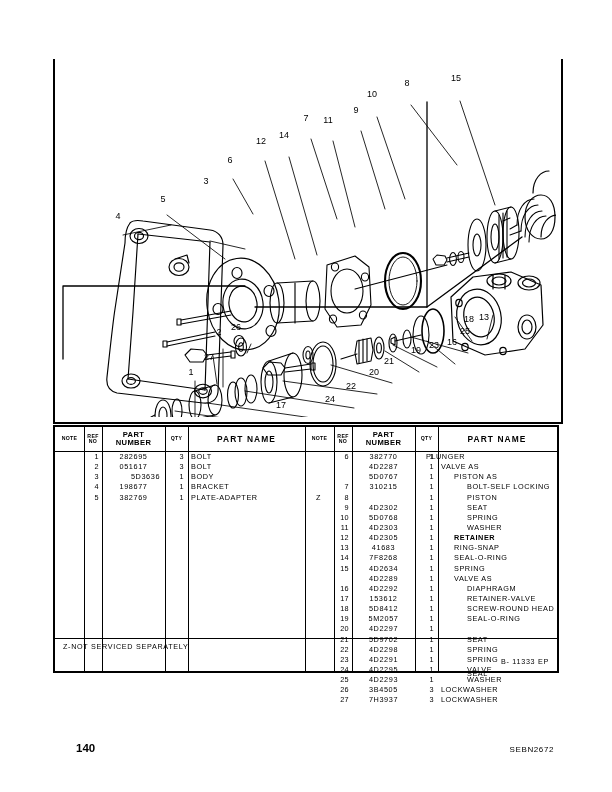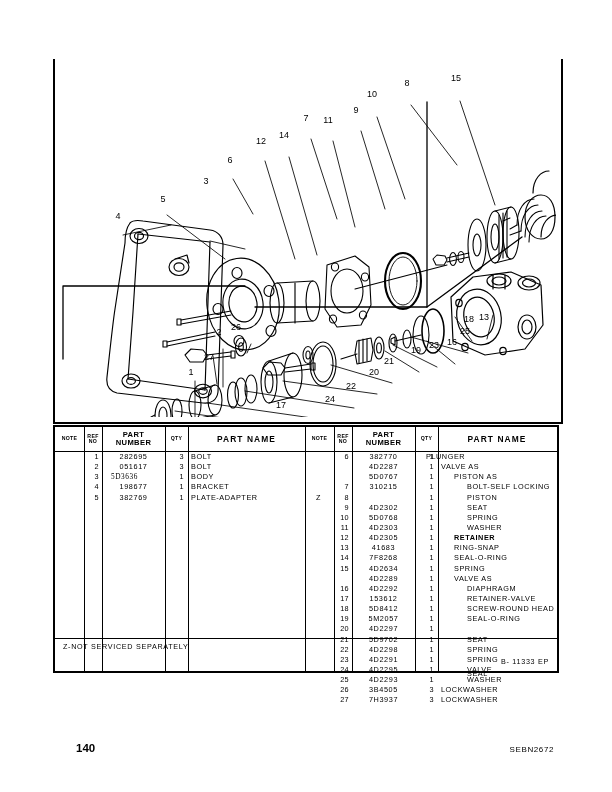--- a/index.html
+++ b/index.html
@@ -371,21 +371,21 @@
           <div class="row">
             <div class="cell c-note" style="left: 0px; width: 27px;"></div>
             <div class="cell c-ref" style="left: 29px; width: 15px;">2</div>
             <div class="cell c-pn" style="left: 47px; width: 63px;">051617</div>
             <div class="cell c-qty" style="left: 110px; width: 19px;">3</div>
             <div class="cell c-name" style="left: 136px; width: 114px;">BOLT</div>
           </div>
           <div class="row">
             <div class="cell c-note" style="left: 0px; width: 27px;"></div>
             <div class="cell c-ref" style="left: 29px; width: 15px;">3</div>
-            <div class="cell c-pn" style="left: 38px; width: 63px; font-family: Liberation Serif, serif;">5D3636</div>
+            <div class="cell c-pn" style="left: 59px; width: 63px;">5D3636</div>
             <div class="cell c-qty" style="left: 110px; width: 19px;">1</div>
             <div class="cell c-name" style="left: 136px; width: 114px;">BODY</div>
           </div>
           <div class="row">
             <div class="cell c-note" style="left: 0px; width: 27px;"></div>
             <div class="cell c-ref" style="left: 29px; width: 15px;">4</div>
             <div class="cell c-pn" style="left: 47px; width: 63px;">198677</div>
             <div class="cell c-qty" style="left: 110px; width: 19px;">1</div>
             <div class="cell c-name" style="left: 136px; width: 114px;">BRACKET</div>
           </div>

